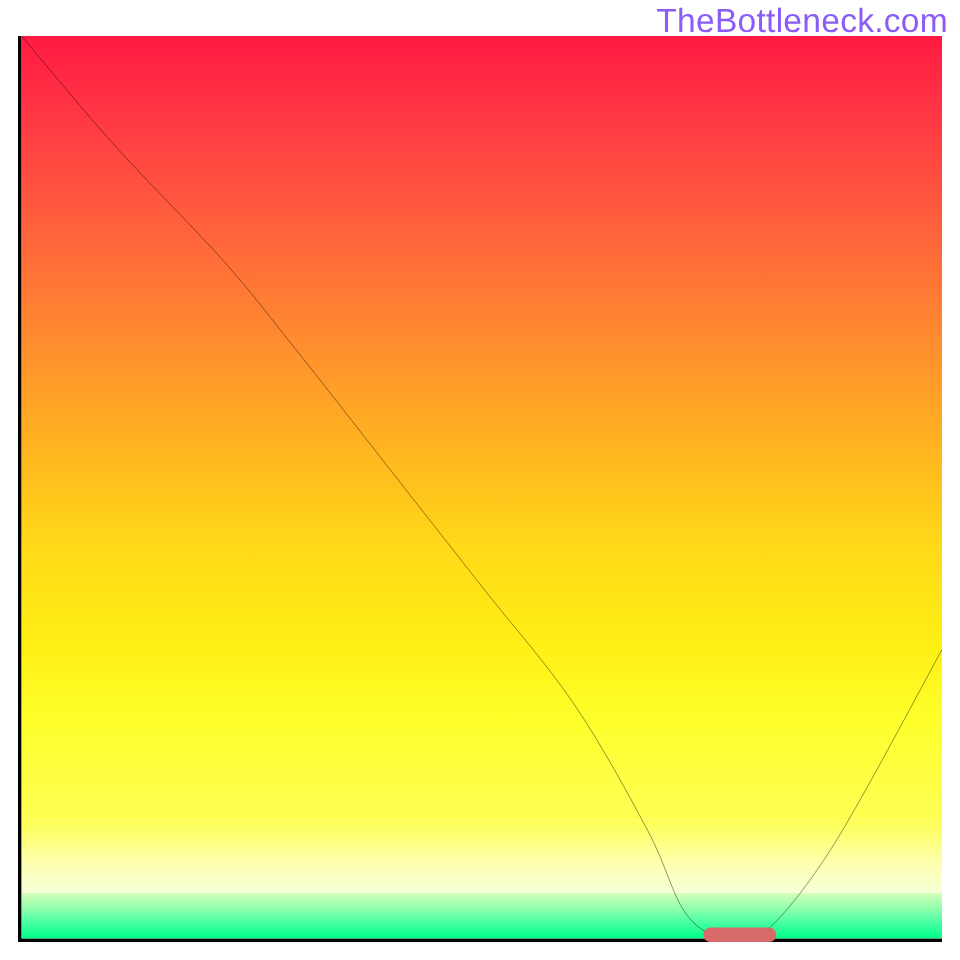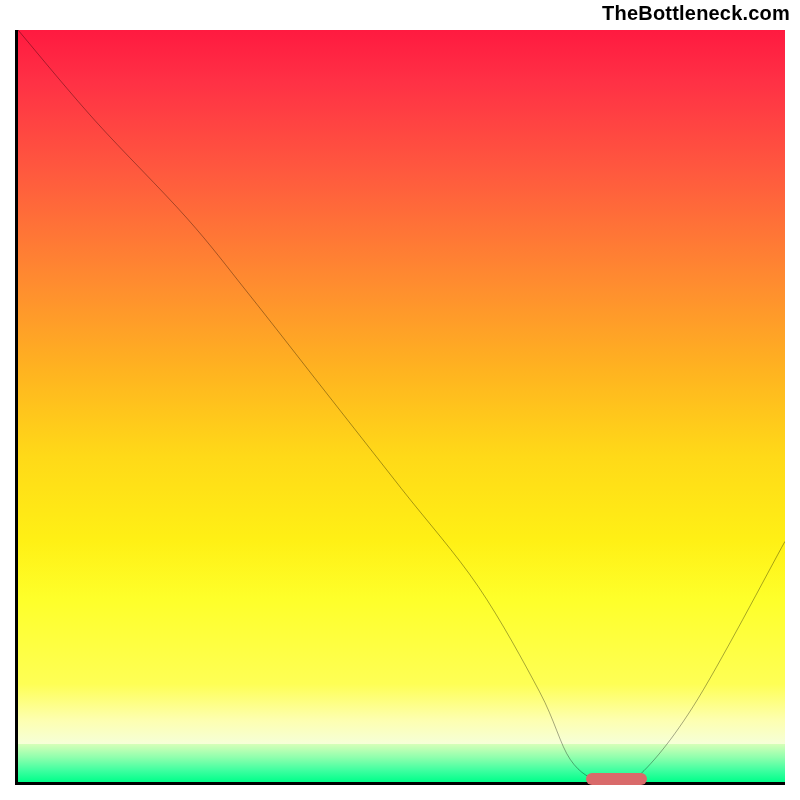--- a/index.html
+++ b/index.html
@@ -13,23 +13,23 @@
   }
   .wrap {
     position: relative;
     width: 800px;
     height: 800px;
   }
   .watermark {
     position: absolute;
     top: 2px;
     right: 10px;
-    color: #000000;
-    font-size: 20px;
-    font-weight: 700;
+    color: #8b5cf6;
+    font-size: 28px;
+    font-weight: 400;
     letter-spacing: 0.2px;
   }
   .plot-area {
     position: absolute;
     left: 15px;
     top: 30px;
     width: 770px;
     height: 755px;
     border: 3px solid #000;
     border-top: none;

